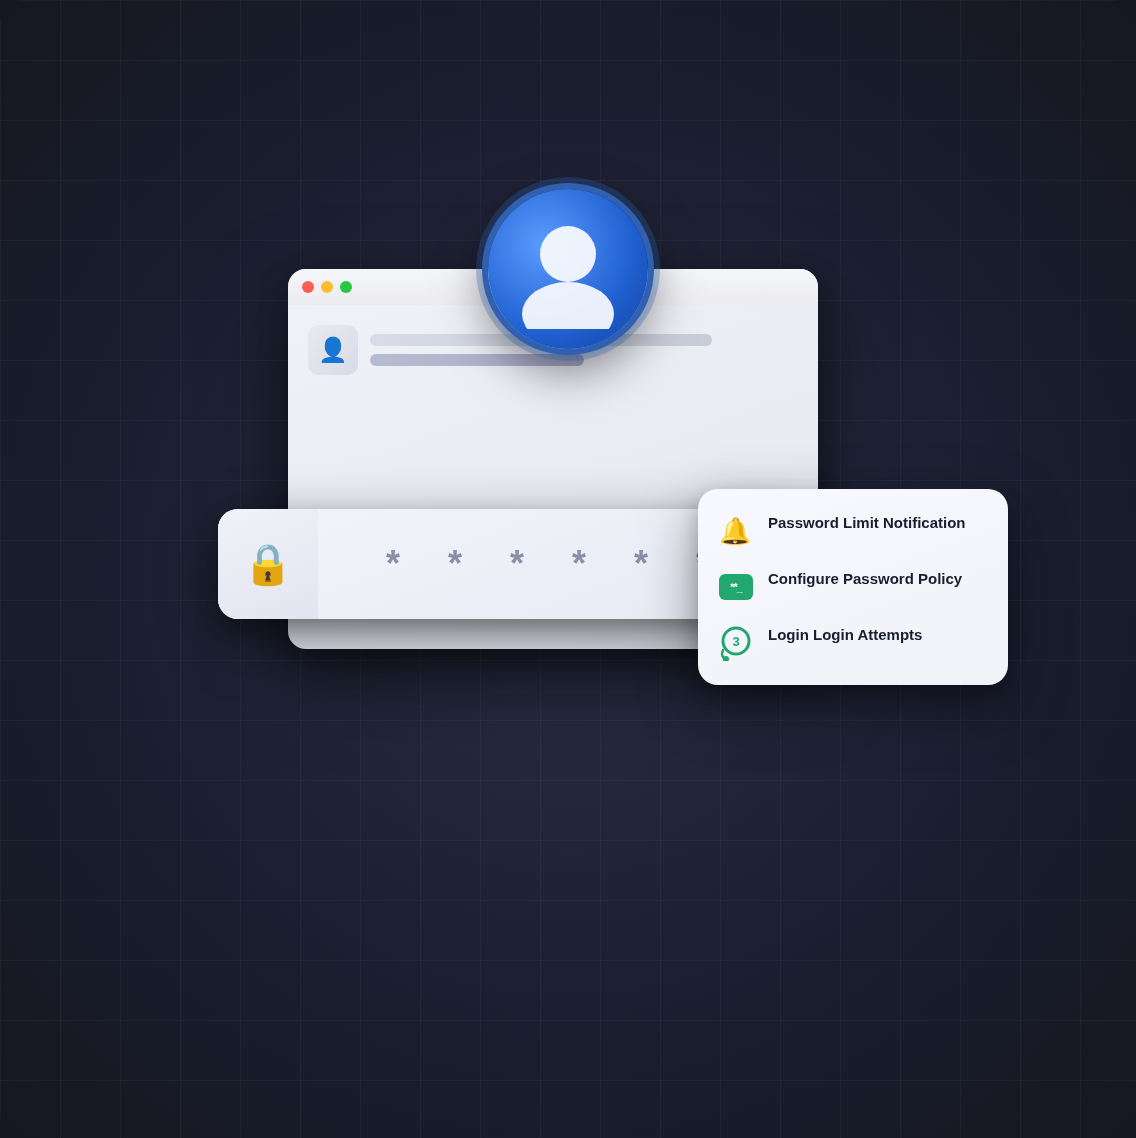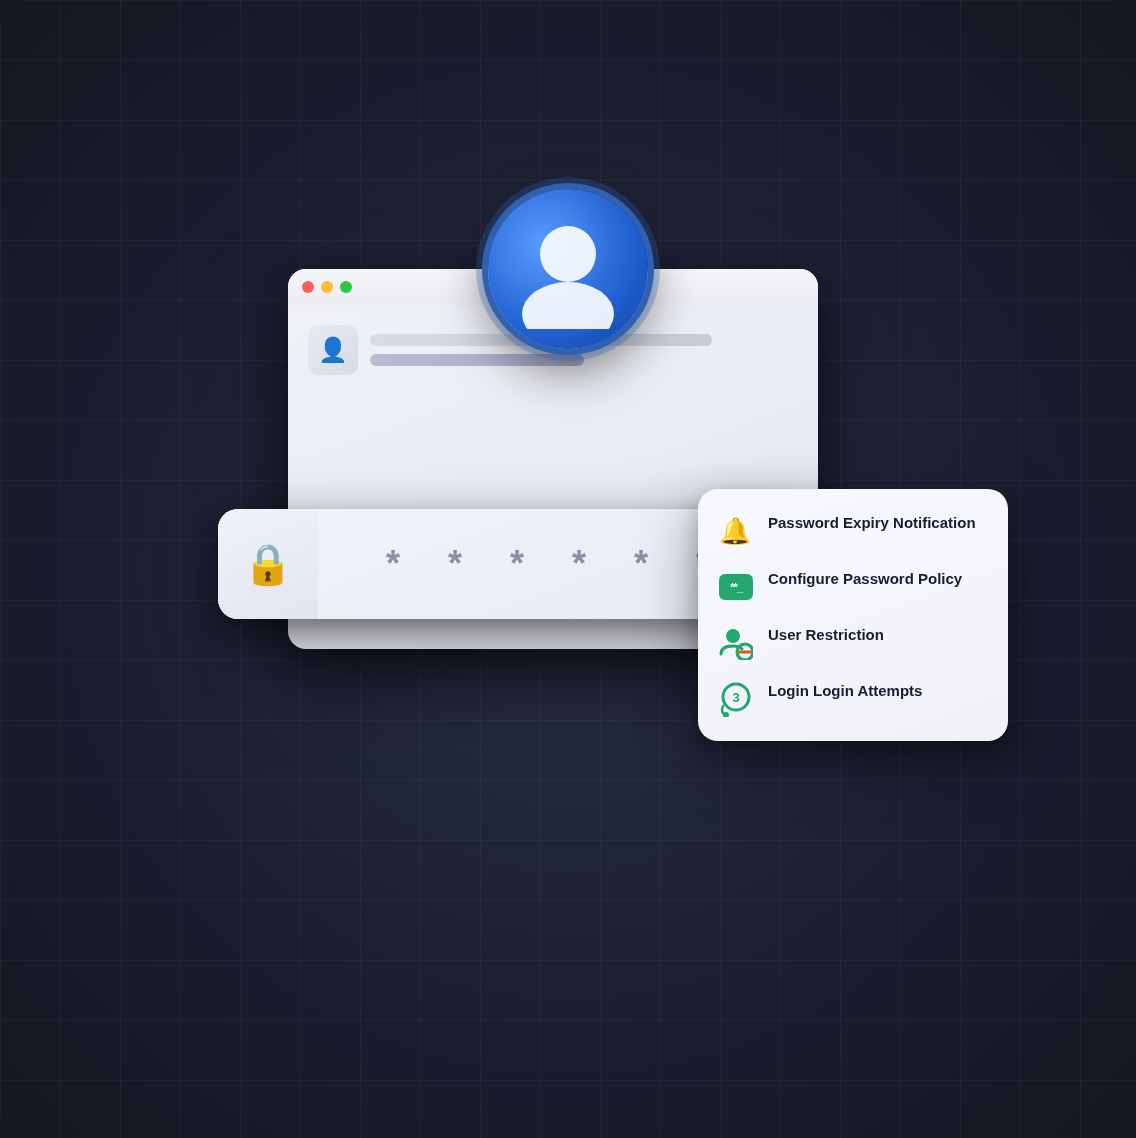--- a/index.html
+++ b/index.html
@@ -288,44 +288,32 @@
         <span class="dot-asterisk">*</span>
       </div>
     </div>
 
     <div class="feature-panel">
 
       <div class="feature-item">
         <div class="feature-icon-wrap">
           <span class="icon-bell">🔔</span>
         </div>
-        <div class="feature-text">Password Expiry
+        <div class="feature-text">Password Limit
 Notification</div>
       </div>
 
       <div class="feature-item">
         <div class="feature-icon-wrap">
           <div class="icon-password-policy">**_</div>
         </div>
         <div class="feature-text">Configure
 Password Policy</div>
       </div>
 
-      <div class="feature-item">
-        <div class="feature-icon-wrap">
-          <svg width="34" height="34" viewBox="0 0 34 34">
-            <circle cx="14" cy="10" r="7" fill="#22a86e"></circle>
-            <path d="M2 28 Q2 20 14 20 Q20 20 23 23" stroke="#22a86e" stroke-width="3" fill="none" stroke-linecap="round"></path>
-            <circle cx="26" cy="26" r="8" fill="none" stroke="#22a86e" stroke-width="3"></circle>
-            <line x1="20" y1="26" x2="32" y2="26" stroke="#e05820" stroke-width="3" stroke-linecap="round"></line>
-            <circle cx="26" cy="26" r="8" fill="none" stroke="#22a86e" stroke-width="2.5"></circle>
-          </svg>
-        </div>
-        <div class="feature-text">User Restriction</div>
-      </div>
 
       <div class="feature-item">
         <div class="feature-icon-wrap">
           <svg width="36" height="36" viewBox="0 0 36 36">
             <circle cx="18" cy="16" r="13" fill="none" stroke="#22a86e" stroke-width="3"></circle>
             <text x="18" y="21" text-anchor="middle" font-size="13" font-weight="900" fill="#22a86e" font-family="sans-serif">3</text>
             <path d="M5 25 Q2 32 8 34" stroke="#22a86e" stroke-width="2.5" fill="none" stroke-linecap="round"></path>
             <circle cx="8" cy="34" r="3" fill="#22a86e"></circle>
           </svg>
         </div>

